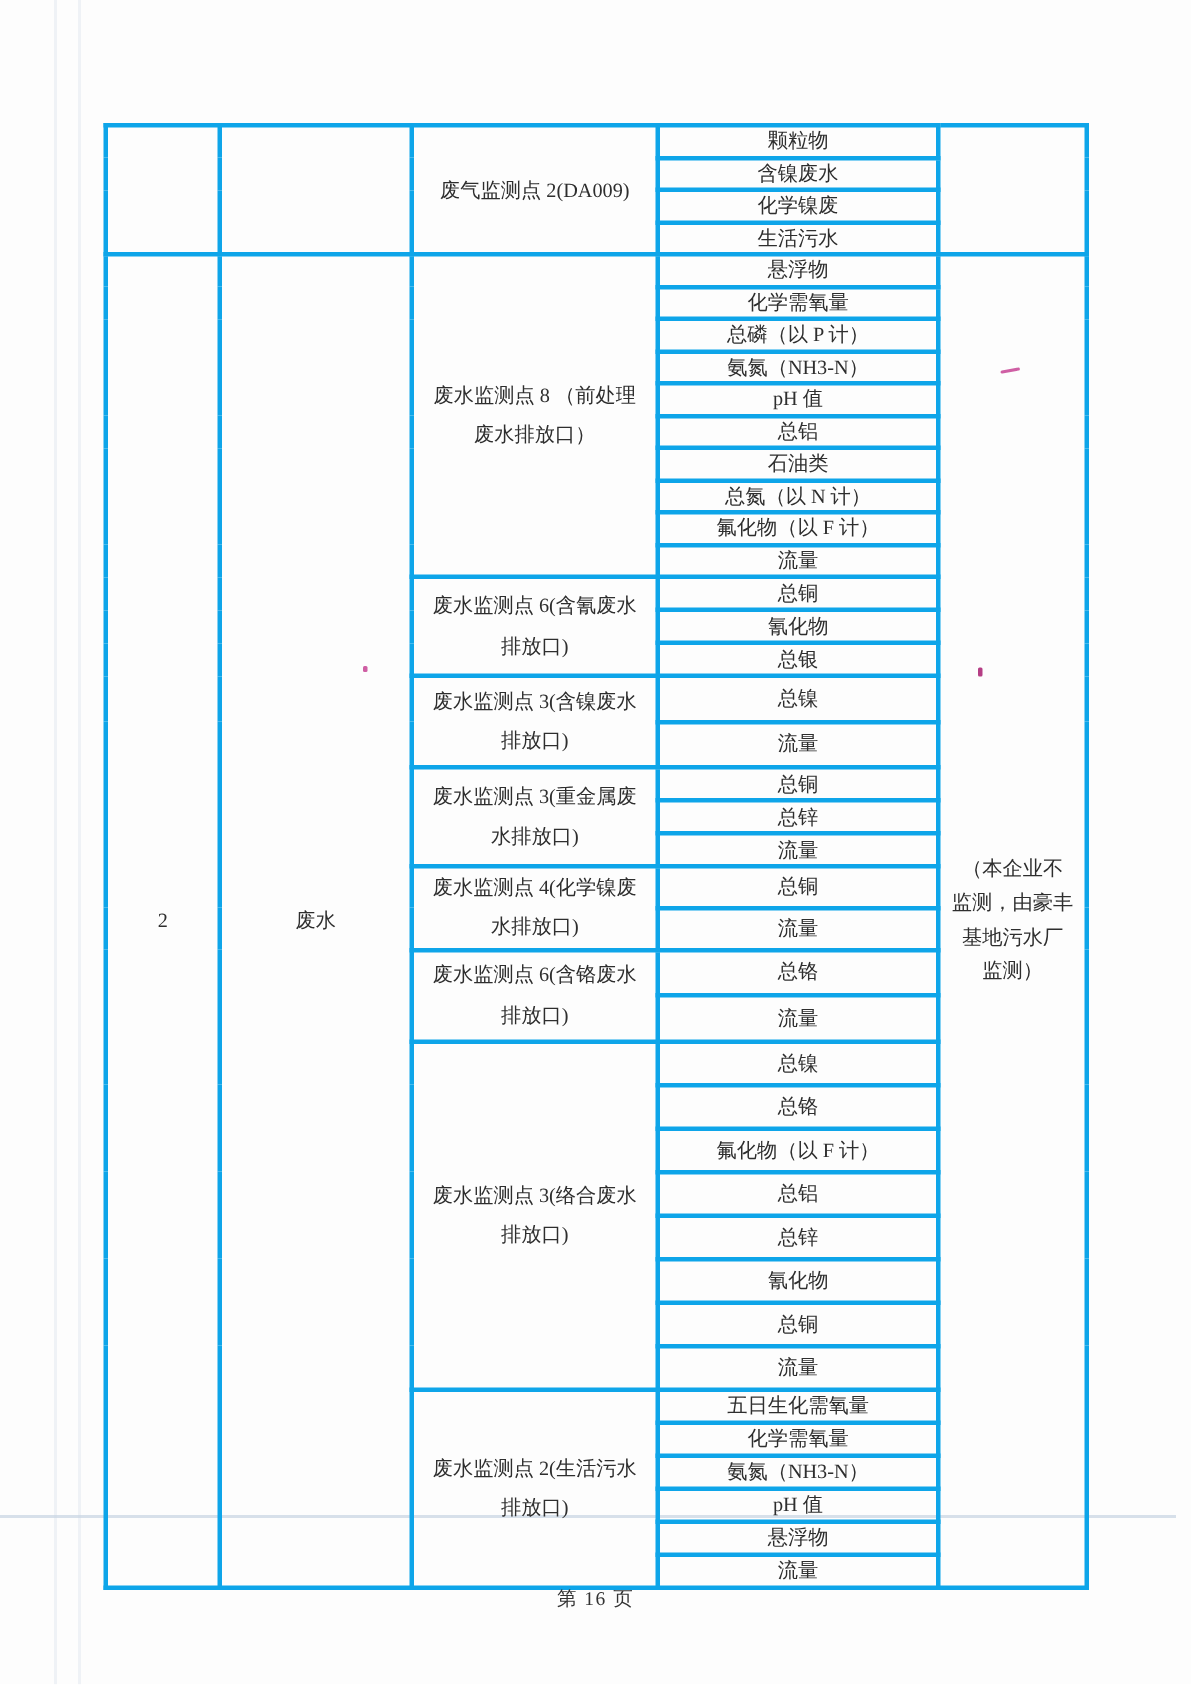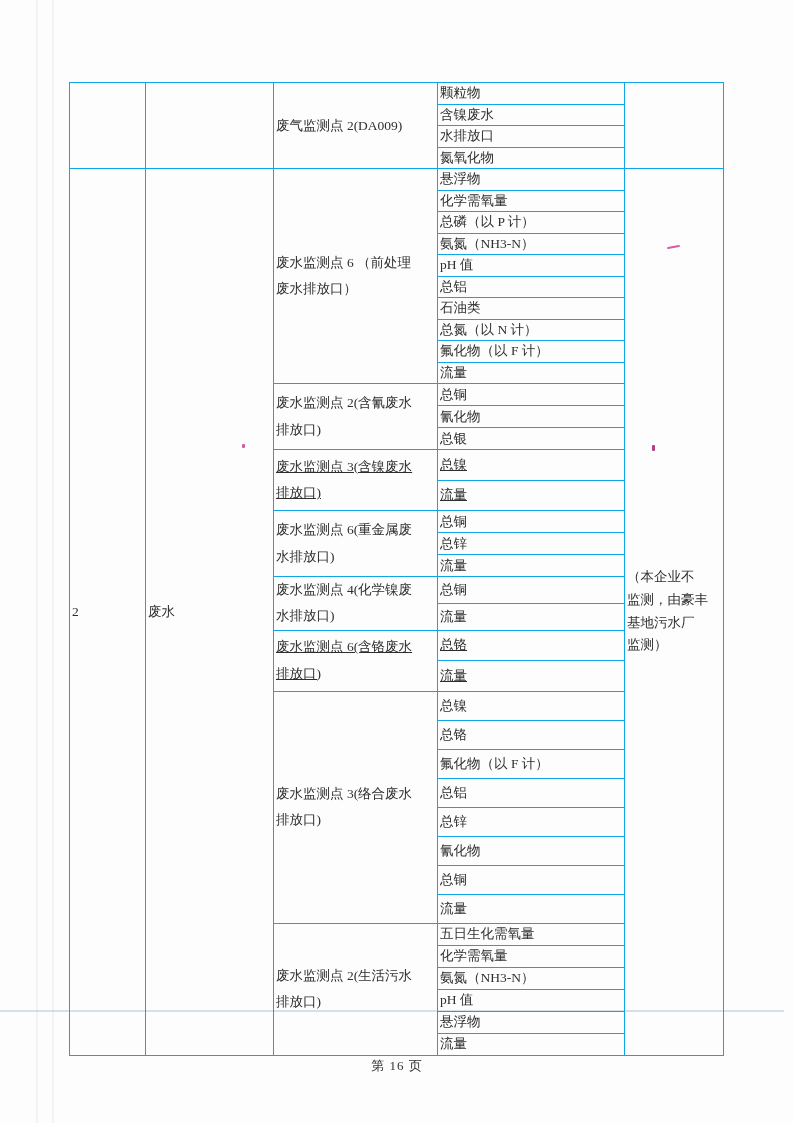--- a/index.html
+++ b/index.html
@@ -27,31 +27,31 @@
   }
   .pink-dot1 { position:absolute; left:652px; top:445px; width:3px; height:6px; background:#b53e85; border-radius:1px; }
   .pink-dot2 { position:absolute; left:242px; top:444px; width:3px; height:4px; background:#cf5fa4; border-radius:1px; }
 
   table.mon {
     position:absolute; left:69px; top:82px;
     width:654px;
     border-collapse:collapse; table-layout:fixed;
   }
   table.mon td {
-    border:1px solid #0ea5e9;
+    border:3px solid #0ea5e9;
     font-size:13.5px;
-    text-align:left;
+    text-align:center;
     vertical-align:middle;
     padding:0 2px;
     overflow:hidden;
   }
   
   tr.g  { height:21.5px; }   
   tr.s  { height:22px;  }    
-  tr.l  { height:30.5px;text-decoration:underline; }   
+  tr.l  { height:30.5px; }   
   tr.m  { height:29px;  }    
 
   td.point {
     text-align:left;
     padding:0 4px 0 9px;
     white-space:pre-line;
     line-height:1.95;
     font-size:13.5px;
   }
   td.point-center { text-align:center; font-size:13.5px; }
@@ -95,30 +95,30 @@
         <td class="sn" rowspan="4"></td>
         <td class="cat" rowspan="4"></td>
         <td class="point-center" rowspan="4">废气监测点 2(DA009)</td>
         <td>颗粒物</td>
         <td class="remark" rowspan="4"></td>
       </tr>
       <tr class="g">
           <td>含镍废水</td>
         </tr>
       <tr class="g">
-          <td>水排放口</td>
-        </tr>
-      <tr class="g">
-          <td>氮氧化物</td>
+          <td>化学镍废</td>
+        </tr>
+      <tr class="g">
+          <td>生活污水</td>
         </tr>
 
       <tr class="g">
         <td class="sn" rowspan="36">2</td>
         <td class="cat" rowspan="36">废水</td>
-        <td class="point" rowspan="10">废水监测点 6 （前处理
+        <td class="point" rowspan="10">废水监测点 8 （前处理
 废水排放口）</td>
         <td>悬浮物</td>
         <td class="remark" rowspan="36">（本企业不
 监测，由豪丰
 基地污水厂
 监测）</td>
       </tr>
       <tr class="g">
           <td>化学需氧量</td>
         </tr>
@@ -141,42 +141,42 @@
           <td>总氮（以 N 计）</td>
         </tr>
       <tr class="g">
           <td>氟化物（以 F 计）</td>
         </tr>
       <tr class="g">
           <td>流量</td>
         </tr>
 
       <tr class="s">
-        <td class="point" rowspan="3">废水监测点 2(含氰废水
+        <td class="point" rowspan="3">废水监测点 6(含氰废水
 排放口)</td>
         <td>总铜</td>
       </tr>
       <tr class="s">
           <td>氰化物</td>
         </tr>
       <tr class="s">
           <td>总银</td>
         </tr>
 
       <tr class="l">
         <td class="point" rowspan="2">废水监测点 3(含镍废水
 排放口)</td>
         <td>总镍</td>
       </tr>
       <tr class="l">
           <td>流量</td>
         </tr>
 
       <tr class="s">
-        <td class="point" rowspan="3">废水监测点 6(重金属废
+        <td class="point" rowspan="3">废水监测点 3(重金属废
 水排放口)</td>
         <td>总铜</td>
       </tr>
       <tr class="s">
           <td>总锌</td>
         </tr>
       <tr class="s">
           <td>流量</td>
         </tr>
 

